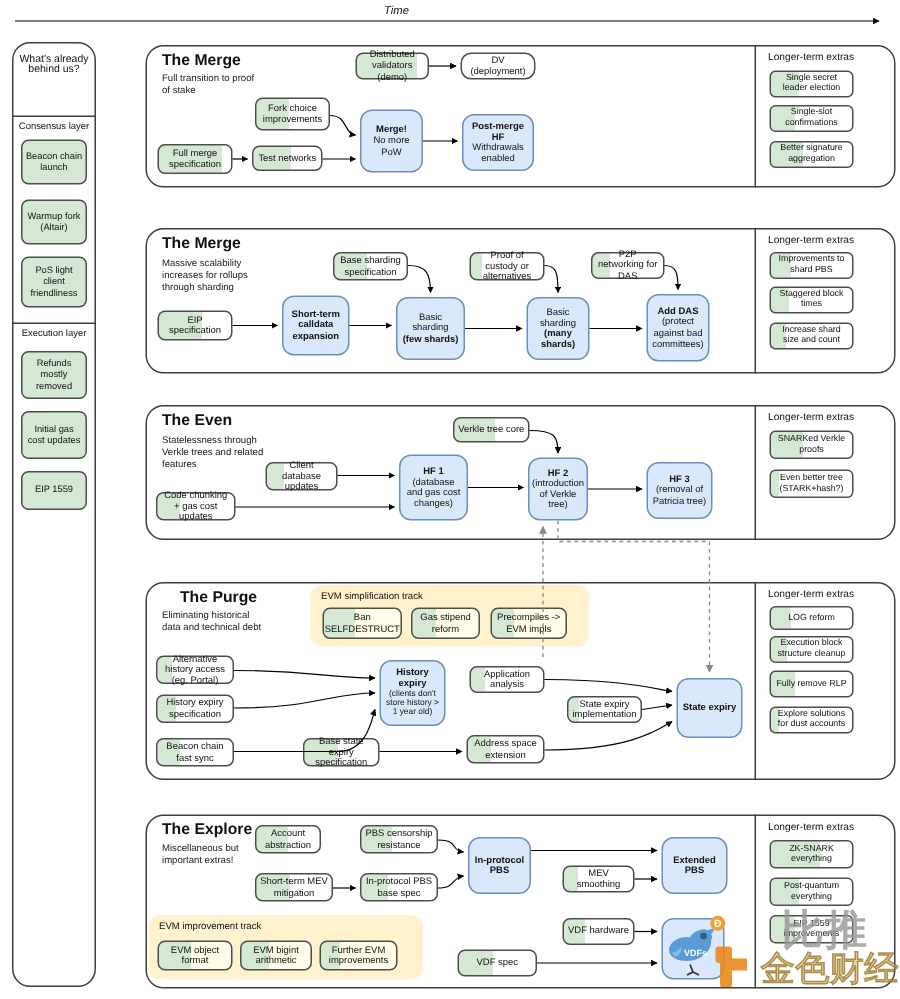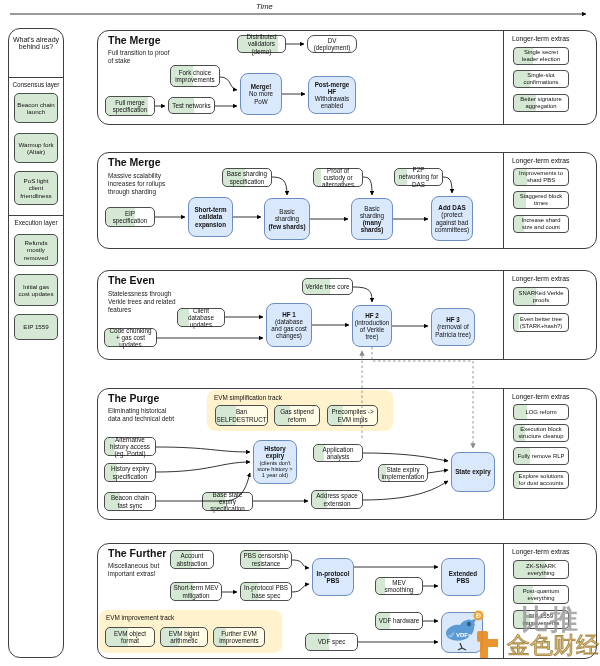--- a/index.html
+++ b/index.html
@@ -136,21 +136,21 @@
     <span>(introduction of Verkle tree)</span>
   </div>
   <div class="ms" style="left:431px;top:308px;width:44px;height:38px;">
     <span class="b">HF 3</span>
     <span>(removal of Patricia tree)</span>
   </div>
   <div class="extras-title" style="left:512px;top:275px;">Longer-term extras</div>
   <div class="extra" style="left:513px;top:287px;width:56px;height:19px;background:linear-gradient(90deg,#d5e8d4 40%,#fff 40%);">SNARKed Verkle proofs</div>
   <div class="extra" style="left:513px;top:313px;width:56px;height:19px;background:linear-gradient(90deg,#d5e8d4 10%,#fff 10%);">Even better tree (STARK+hash?)</div>
 
-  <div class="sec-title" style="left:108px;top:392px;">The Purge</div>
+  <div class="sec-title" style="left:120px;top:392px;">The Purge</div>
   <div class="sec-sub" style="left:108px;top:407px;width:72px;">Eliminating historical data and technical debt</div>
   <div class="track" style="left:207px;top:390px;width:186px;height:41px;"></div>
   <div class="track-label" style="left:214px;top:394px;">EVM simplification track</div>
   <div class="task" style="left:215px;top:405px;width:53px;height:21px;background:linear-gradient(90deg,#d5e8d4 40%,#fffde8 40%);">Ban SELFDESTRUCT</div>
   <div class="task" style="left:274px;top:405px;width:46px;height:21px;background:linear-gradient(90deg,#d5e8d4 35%,#fffde8 35%);">Gas stipend reform</div>
   <div class="task" style="left:327px;top:405px;width:51px;height:21px;background:linear-gradient(90deg,#d5e8d4 30%,#fffde8 30%);">Precompiles -&gt; EVM impls</div>
   <div class="task" style="left:104px;top:437px;width:52px;height:19px;background:linear-gradient(90deg,#d5e8d4 20%,#fff 20%);">Alternative history access (eg. Portal)</div>
   <div class="task" style="left:104px;top:463px;width:52px;height:19px;background:linear-gradient(90deg,#d5e8d4 25%,#fff 25%);">History expiry specification</div>
   <div class="task" style="left:104px;top:492px;width:52px;height:19px;background:linear-gradient(90deg,#d5e8d4 30%,#fff 30%);">Beacon chain fast sync</div>
   <div class="ms" style="left:253px;top:440px;width:44px;height:44px;font-size:5.6px;">
@@ -163,21 +163,21 @@
   <div class="task" style="left:378px;top:464px;width:50px;height:18px;background:linear-gradient(90deg,#d5e8d4 15%,#fff 15%);">State expiry implementation</div>
   <div class="ms" style="left:451px;top:452px;width:44px;height:40px;">
     <span class="b">State expiry</span>
   </div>
   <div class="extras-title" style="left:512px;top:393px;">Longer-term extras</div>
   <div class="extra" style="left:513px;top:404px;width:56px;height:16px;background:linear-gradient(90deg,#d5e8d4 25%,#fff 25%);">LOG reform</div>
   <div class="extra" style="left:513px;top:424px;width:56px;height:18px;background:linear-gradient(90deg,#d5e8d4 20%,#fff 20%);">Execution block structure cleanup</div>
   <div class="extra" style="left:513px;top:447px;width:56px;height:18px;background:linear-gradient(90deg,#d5e8d4 30%,#fff 30%);">Fully remove RLP</div>
   <div class="extra" style="left:513px;top:471px;width:56px;height:18px;background:linear-gradient(90deg,#d5e8d4 10%,#fff 10%);">Explore solutions for dust accounts</div>
 
-  <div class="sec-title" style="left:108px;top:547px;">The Further</div>
+  <div class="sec-title" style="left:108px;top:547px;">The Explore</div>
   <div class="sec-sub" style="left:108px;top:562px;width:60px;">Miscellaneous but important extras!</div>
   <div class="task" style="left:170px;top:550px;width:44px;height:19px;background:linear-gradient(90deg,#d5e8d4 50%,#fff 50%);">Account abstraction</div>
   <div class="task" style="left:240px;top:550px;width:52px;height:19px;background:linear-gradient(90deg,#d5e8d4 40%,#fff 40%);">PBS censorship resistance</div>
   <div class="task" style="left:170px;top:582px;width:52px;height:19px;background:linear-gradient(90deg,#d5e8d4 45%,#fff 45%);">Short-term MEV mitigation</div>
   <div class="task" style="left:240px;top:582px;width:52px;height:19px;background:linear-gradient(90deg,#d5e8d4 35%,#fff 35%);">In-protocol PBS base spec</div>
   <div class="ms" style="left:312px;top:558px;width:42px;height:38px;">
     <span class="b">In-protocol PBS</span>
   </div>
   <div class="ms" style="left:441px;top:558px;width:44px;height:38px;">
     <span class="b">Extended PBS</span>

